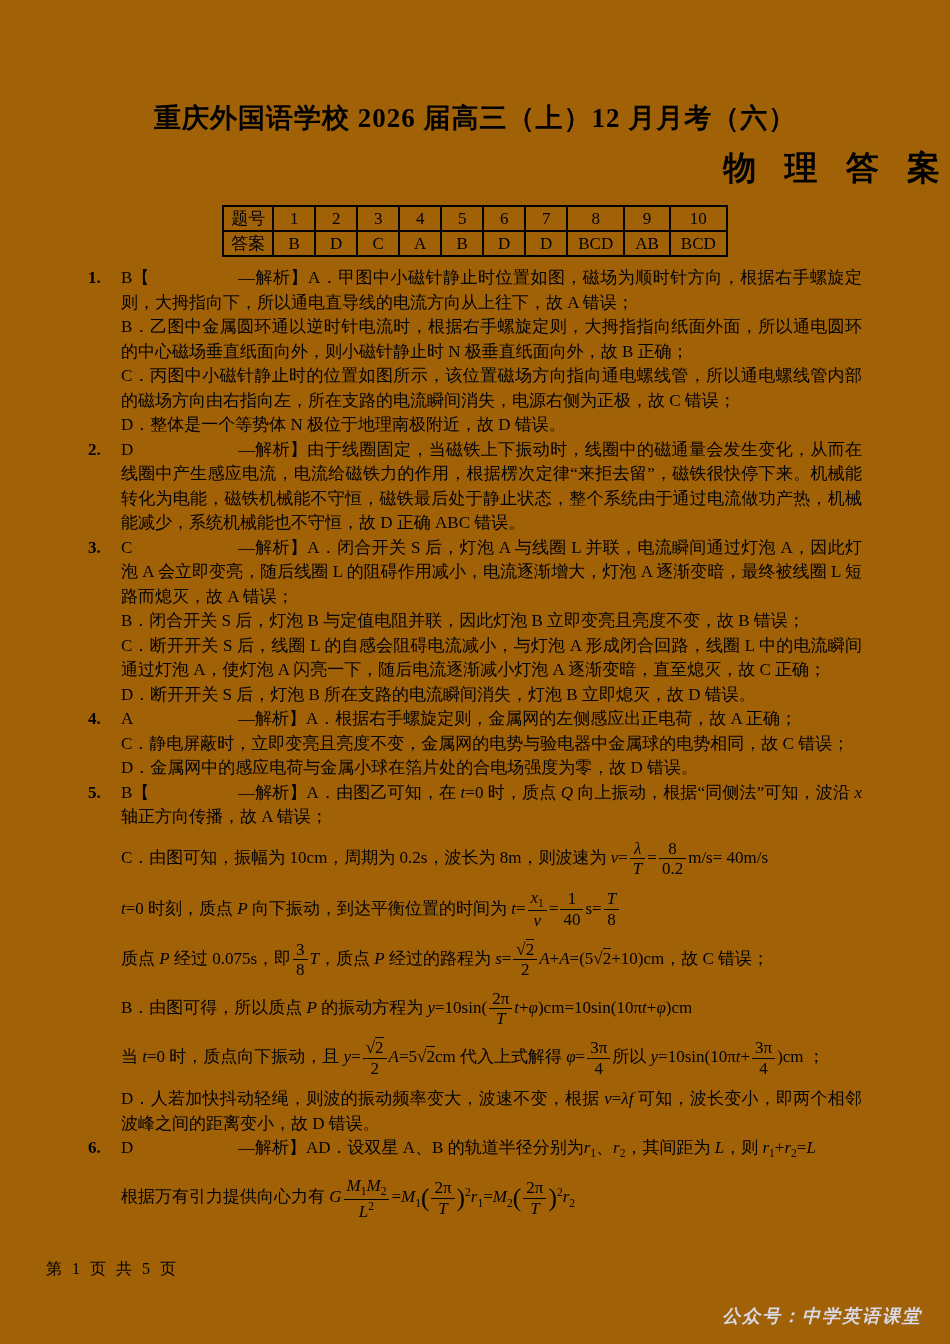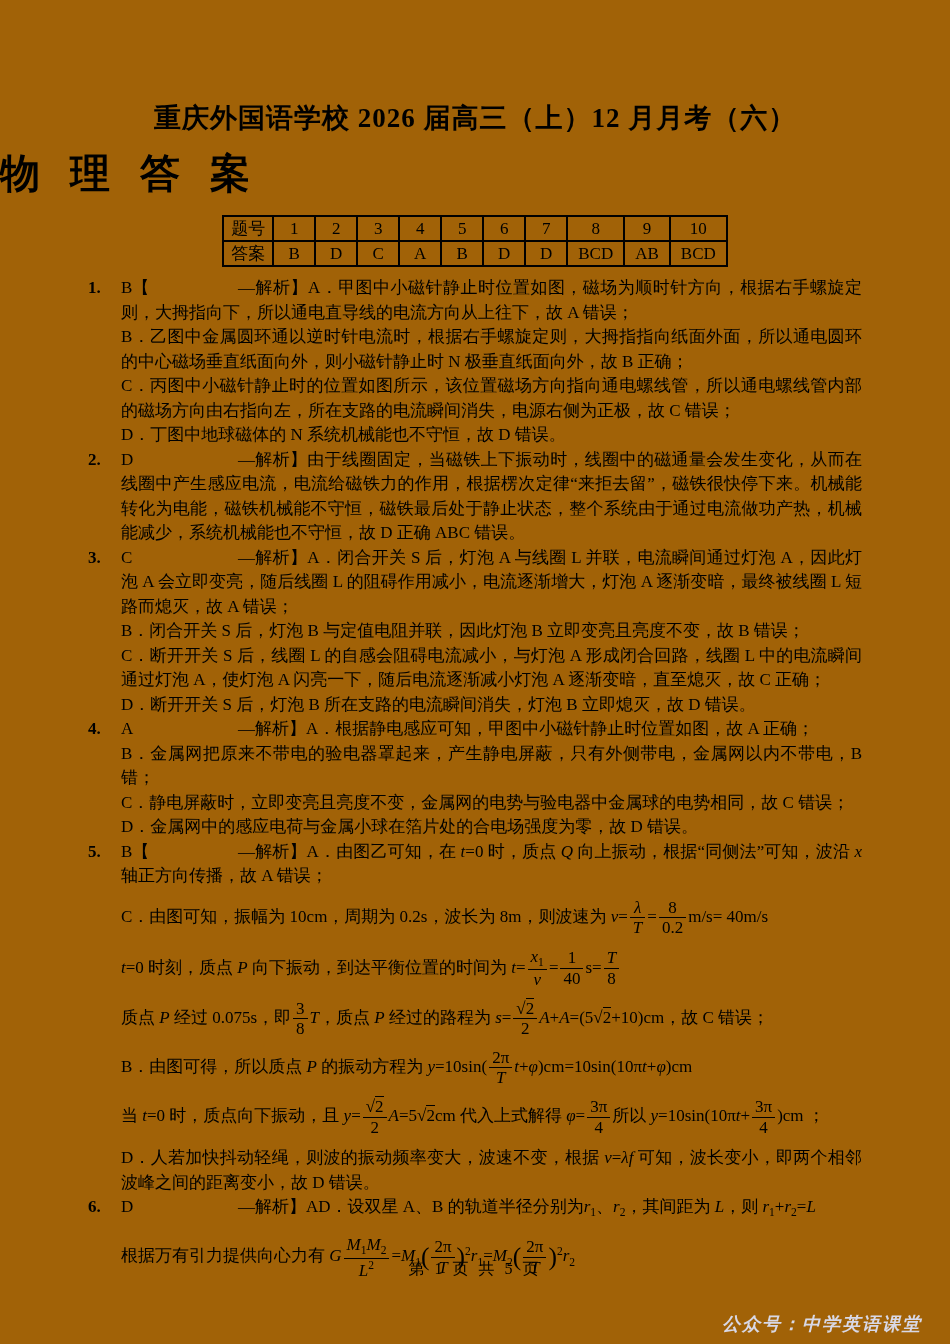--- a/index.html
+++ b/index.html
@@ -7,22 +7,22 @@
     position:relative; width:950px; height:1344px; margin:0 auto;
     background:#a16207; color:#000;
     font-family:"Liberation Serif","DejaVu Serif",serif;
     overflow:hidden;
   }
   .doc-title {
     margin:0; padding-top:100px; text-align:center;
     font-size:27px; font-weight:bold; letter-spacing:1px;
   }
   .doc-subtitle {
-    margin:10px 0 0 0; text-align:left;
-    font-size:40px; font-weight:bold; letter-spacing:10px;
+    margin:10px 0 0 0; text-align:right;
+    font-size:33px; font-weight:bold; letter-spacing:10px;
   }
   table.anskey {
     border-collapse:collapse; margin:14px auto 0 auto;
     font-size:17px;
   }
   table.anskey td {
     border:2px solid #000; text-align:center;
     height:23px; padding:0 10px; min-width:20px;
   }
   table.anskey td.lab { padding:0 7px; }
@@ -40,25 +40,25 @@
     display:inline-block; text-align:center; vertical-align:middle;
     margin:0 2px; line-height:1.15;
   }
   .frac .num { display:block; border-bottom:1px solid #000; padding:0 3px; }
   .frac .den { display:block; padding:0 3px; }
   .ovl { border-top:1px solid #000; }
   .bigp { font-size:150%; vertical-align:middle; }
   sub,sup { font-size:68%; }
   i { font-family:"Liberation Serif","DejaVu Serif",serif; }
   .footer {
-    position:absolute; left:0; right:0; bottom:64px;
-    text-align:center; font-size:16px; letter-spacing:3px;
+    position:absolute; left:6px; right:0; bottom:64px;
+    font-size:16px; letter-spacing:3px;padding-left:40px;
   }
   .watermark {
-    position:absolute; right:28px; bottom:8px;
+    position:absolute; right:28px; bottom:16px;
     font-size:18px; font-weight:bold; font-style:italic;
     color:#d8d8e6; letter-spacing:2px;
   }
 </style>
 </head>
 <body>
 
 <div class="page">
   <h1 class="doc-title">重庆外国语学校 2026 届高三（上）12 月月考（六）</h1>
   <h2 class="doc-subtitle">物 理 答 案</h2>
@@ -94,43 +94,42 @@
     </tbody>
   </table>
 
   <div class="items" id="items">
       <div class="item">
         <div class="item-num">1.</div>
         <div class="item-body">
           <div class="para"><span class="ans">B【</span><span>—解析】A．甲图中小磁针静止时位置如图，磁场为顺时针方向，根据右手螺旋定则，大拇指向下，所以通电直导线的电流方向从上往下，故 A 错误；</span></div>
           <div class="para">B．乙图中金属圆环通以逆时针电流时，根据右手螺旋定则，大拇指指向纸面外面，所以通电圆环的中心磁场垂直纸面向外，则小磁针静止时 N 极垂直纸面向外，故 B 正确；</div>
           <div class="para">C．丙图中小磁针静止时的位置如图所示，该位置磁场方向指向通电螺线管，所以通电螺线管内部的磁场方向由右指向左，所在支路的电流瞬间消失，电源右侧为正极，故 C 错误；</div>
-          <div class="para">D．丁图中地球磁体的 N 系统机械能也不守恒，故 D 错误。</div>
+          <div class="para">D．整体是一个等势体 N 极位于地理南极附近，故 D 错误。</div>
         </div>
       </div>
       <div class="item">
         <div class="item-num">2.</div>
         <div class="item-body">
           <div class="para"><span class="ans">D</span><span>—解析】由于线圈固定，当磁铁上下振动时，线圈中的磁通量会发生变化，从而在线圈中产生感应电流，电流给磁铁力的作用，根据楞次定律“来拒去留”，磁铁很快停下来。机械能转化为电能，磁铁机械能不守恒，磁铁最后处于静止状态，整个系统由于通过电流做功产热，机械能减少，系统机械能也不守恒，故 D 正确 ABC 错误。</span></div>
         </div>
       </div>
       <div class="item">
         <div class="item-num">3.</div>
         <div class="item-body">
           <div class="para"><span class="ans">C</span><span>—解析】A．闭合开关 S 后，灯泡 A 与线圈 L 并联，电流瞬间通过灯泡 A，因此灯泡 A 会立即变亮，随后线圈 L 的阻碍作用减小，电流逐渐增大，灯泡 A 逐渐变暗，最终被线圈 L 短路而熄灭，故 A 错误；</span></div>
           <div class="para">B．闭合开关 S 后，灯泡 B 与定值电阻并联，因此灯泡 B 立即变亮且亮度不变，故 B 错误；</div>
           <div class="para">C．断开开关 S 后，线圈 L 的自感会阻碍电流减小，与灯泡 A 形成闭合回路，线圈 L 中的电流瞬间通过灯泡 A，使灯泡 A 闪亮一下，随后电流逐渐减小灯泡 A 逐渐变暗，直至熄灭，故 C 正确；</div>
           <div class="para">D．断开开关 S 后，灯泡 B 所在支路的电流瞬间消失，灯泡 B 立即熄灭，故 D 错误。</div>
         </div>
       </div>
       <div class="item">
         <div class="item-num">4.</div>
         <div class="item-body">
-          <div class="para"><span class="ans">A</span><span>—解析】A．根据静电感应可知，甲图中小磁针静止时位置如图，故 A 正确；</span></div>
-          <div class="para">B．金属网把原来不带电的验电器罩起来，产生静电屏蔽，只有外侧带电，金属网以内不带电，B 错；</div>
+          <div class="para"><span class="ans">A</span><span>—解析】A．根据右手螺旋定则，金属网的左侧感应出正电荷，故 A 正确；</span></div>
           <div class="para">C．静电屏蔽时，立即变亮且亮度不变，金属网的电势与验电器中金属球的电势相同，故 C 错误；</div>
           <div class="para">D．金属网中的感应电荷与金属小球在箔片处的合电场强度为零，故 D 错误。</div>
         </div>
       </div>
       <div class="item">
         <div class="item-num">5.</div>
         <div class="item-body">
           <div class="para"><span class="ans">B【</span><span>—解析】A．由图乙可知，在 <i>t</i>=0 时，质点 <i>Q</i> 向上振动，根据“同侧法”可知，波沿 <i>x</i> 轴正方向传播，故 A 错误；</span></div>
           <div class="para">C．由图可知，振幅为 10cm，周期为 0.2s，波长为 8m，则波速为 <i>v</i>=<span class="frac"><span class="num"><i>λ</i></span><span class="den"><i>T</i></span></span>=<span class="frac"><span class="num">8</span><span class="den">0.2</span></span>m/s= 40m/s</div>
           <div class="para"><i>t</i>=0 时刻，质点 <i>P</i> 向下振动，到达平衡位置的时间为 <i>t</i>=<span class="frac"><span class="num"><i>x</i><sub>1</sub></span><span class="den"><i>v</i></span></span>=<span class="frac"><span class="num">1</span><span class="den">40</span></span>s=<span class="frac"><span class="num"><i>T</i></span><span class="den">8</span></span></div>

